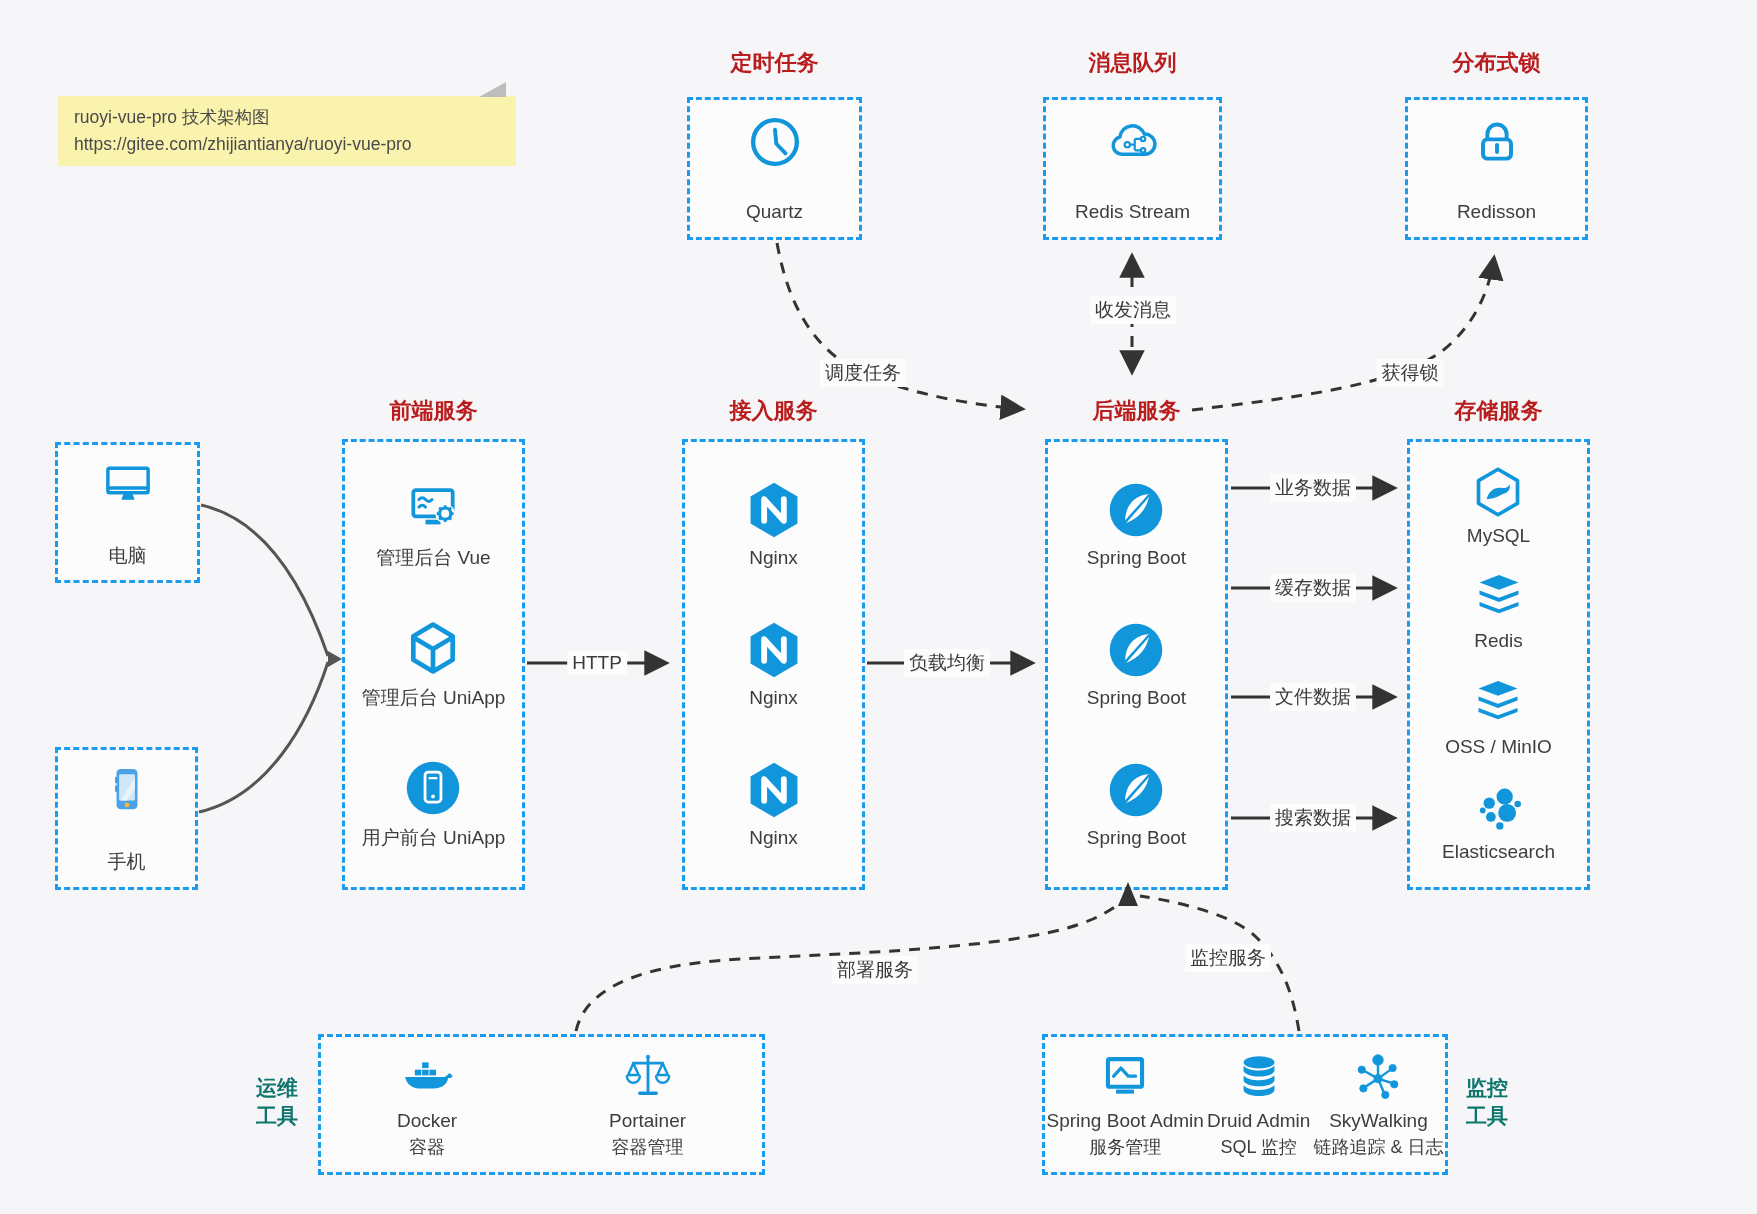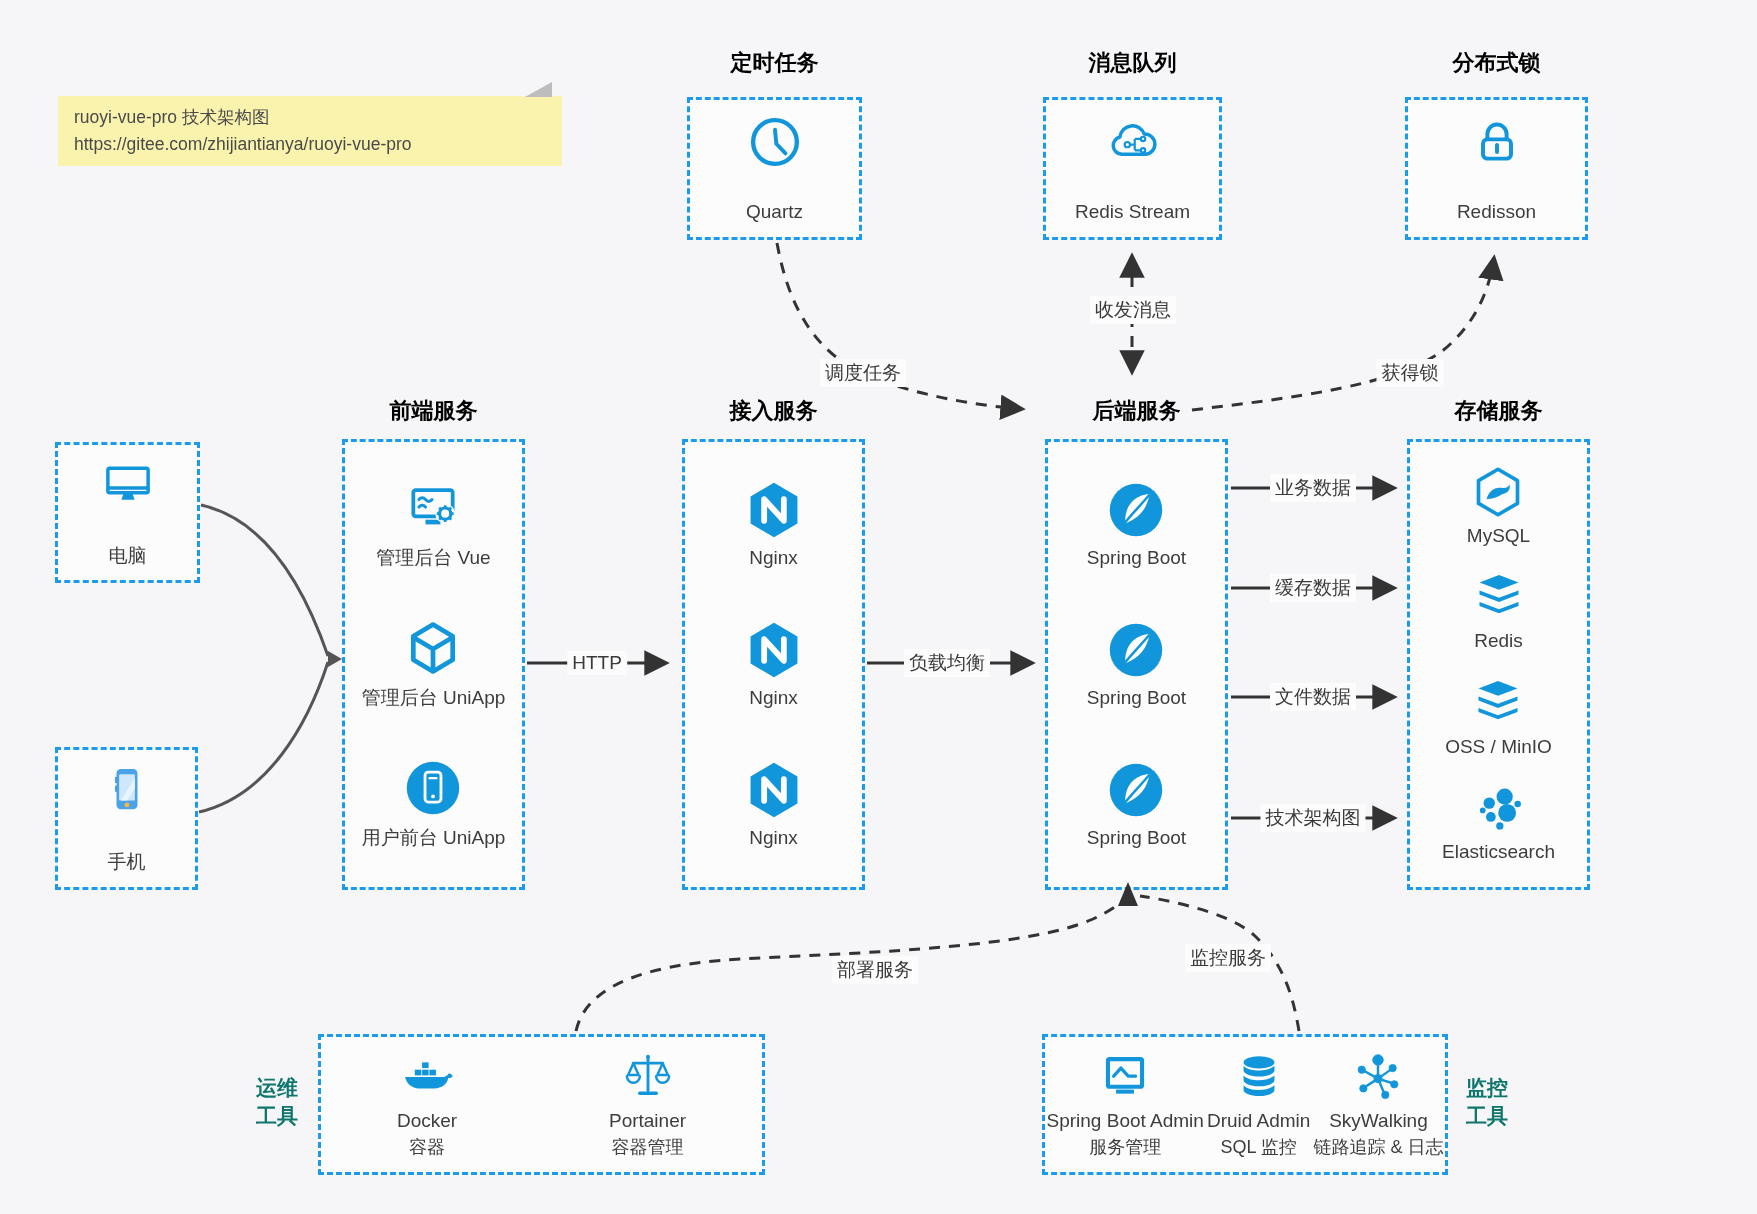--- a/index.html
+++ b/index.html
@@ -1,20 +1,20 @@
 <!DOCTYPE html>
 <html><head>
 <meta charset="utf-8">
 <style>
   html,body{margin:0;padding:0;background:#f6f6f8;}
   .canvas{position:relative;width:1757px;height:1214px;background:#f6f6f8;
           font-family:"Liberation Sans","DejaVu Sans",sans-serif;overflow:hidden;}
 
   
-  .note{position:absolute;left:58px;top:96px;width:504px;height:70px;background:#faf3ae;
+  .note{position:absolute;left:58px;top:96px;width:458px;height:70px;background:#faf3ae;
         color:#4a4a4a;font-size:17.5px;line-height:27px;padding:8px 16px 0 16px;box-sizing:border-box;z-index:2;}
   .note-fold{position:absolute;top:-14px;right:10px;width:0;height:0;
              border-style:solid;border-width:0 0 15px 27px;border-color:transparent transparent #bdbdbd transparent;}
 
   
   .dashed-box{position:absolute;border:3px dashed #1b9bf0;background:#fcfcfd;box-sizing:border-box;z-index:1;}
   .top-box{display:flex;flex-direction:column;align-items:center;justify-content:center;gap:24px;}
   .col-box{display:flex;flex-direction:column;justify-content:space-around;align-items:center;padding:12px 0;}
   .row-box{display:flex;flex-direction:row;justify-content:space-around;align-items:center;}
 
@@ -22,21 +22,21 @@
   .item-label{color:#3d3d3d;font-size:19px;margin-top:7px;white-space:nowrap;}
   .item-sub{color:#3d3d3d;font-size:18px;margin-top:3px;white-space:nowrap;}
 
   .icon{display:block;}
   .icon svg{display:block;}
   .i56{width:56px;height:56px;}
   .i60{width:60px;height:60px;}
   .i52{width:52px;height:52px;}
 
   
-  .section-label{position:absolute;color:#000000;font-weight:bold;font-size:22px;
+  .section-label{position:absolute;color:#b91c1c;font-weight:bold;font-size:22px;
                  text-align:center;z-index:2;white-space:nowrap;}
   .side-label{position:absolute;color:#0f766e;font-weight:bold;font-size:21px;line-height:28px;
               text-align:center;z-index:2;}
 
   
   .edge-label{position:absolute;transform:translate(-50%,-50%);background:#fcfcfd;
               padding:1px 5px;font-size:19px;color:#3a3a3a;white-space:nowrap;z-index:4;}
 
   .edges{position:absolute;left:0;top:0;z-index:3;pointer-events:none;}
 </style>
@@ -375,17 +375,17 @@
   </svg>
 
   <div class="edge-label" style="left:597px;top:663px">HTTP</div>
   <div class="edge-label" style="left:947px;top:663px">负载均衡</div>
   <div class="edge-label" style="left:863px;top:373px">调度任务</div>
   <div class="edge-label" style="left:1133px;top:310px">收发消息</div>
   <div class="edge-label" style="left:1410px;top:373px">获得锁</div>
   <div class="edge-label" style="left:1313px;top:488px">业务数据</div>
   <div class="edge-label" style="left:1313px;top:588px">缓存数据</div>
   <div class="edge-label" style="left:1313px;top:697px">文件数据</div>
-  <div class="edge-label" style="left:1313px;top:818px">技术架构图</div>
+  <div class="edge-label" style="left:1313px;top:818px">搜索数据</div>
   <div class="edge-label" style="left:875px;top:970px">部署服务</div>
   <div class="edge-label" style="left:1228px;top:958px">监控服务</div>
 
 </div>
 
 </body></html>

